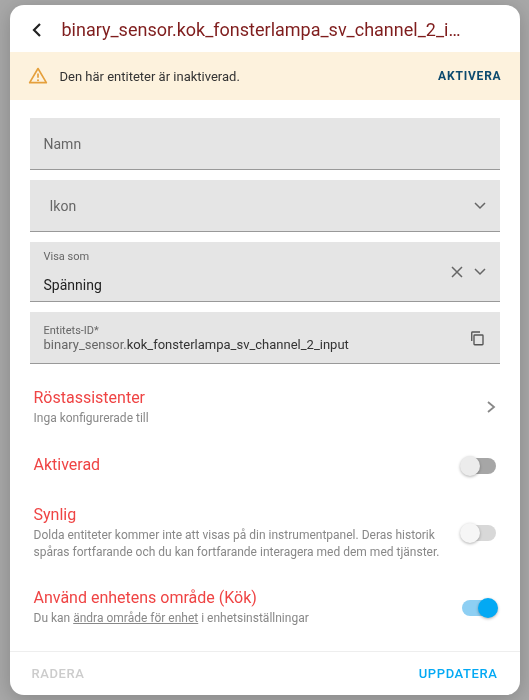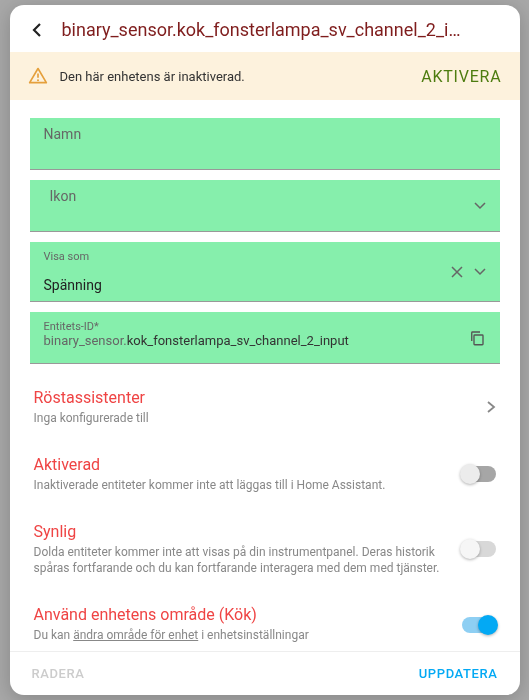--- a/index.html
+++ b/index.html
@@ -57,41 +57,41 @@
       width: 20px;
       height: 20px;
       flex-shrink: 0;
     }
     .warning-text {
       flex: 1;
       font-size: 13px;
       color: #333;
     }
     .warning-action {
-      font-size: 16px;
-      font-weight: 400;
+      font-size: 12px;
+      font-weight: 700;
       letter-spacing: 0.8px;
-      color: #4d7c0f;
+      color: #0c4a6e;
       cursor: pointer;
     }
     .content {
       flex: 1;
       padding: 18px 20px 0;
       overflow-y: auto;
     }
     .field {
-      background: #86efac;
+      background: #e5e5e5;
       border-bottom: 1px solid #999;
       padding: 8px 14px;
       margin-bottom: 10px;
       position: relative;
       min-height: 52px;
       display: flex;
       flex-direction: column;
-      justify-content: flex-start;
+      justify-content: center;
     }
     .field-label {
       font-size: 11px;
       color: #666;
     }
     .field-label-only {
       font-size: 14px;
       color: #666;
     }
     .field-value {
@@ -193,21 +193,21 @@
     </div>
     <div class="title">binary_sensor.kok_fonsterlampa_sv_channel_2_i…</div>
   </div>
 
   <div class="warning-bar">
     <svg class="warning-icon" viewBox="0 0 24 24">
         <path d="M12 3 L22 20 L2 20 Z" fill="none" stroke="#e5a03c" stroke-width="2" stroke-linejoin="round"></path>
         <line x1="12" y1="9" x2="12" y2="14" stroke="#e5a03c" stroke-width="2"></line>
         <circle cx="12" cy="17" r="1.2" fill="#e5a03c"></circle>
       </svg>
-    <div class="warning-text">Den här enhetens är inaktiverad.</div>
+    <div class="warning-text">Den här entiteter är inaktiverad.</div>
     <div class="warning-action">AKTIVERA</div>
   </div>
 
   <div class="content">
     <div class="field">
       <div class="field-label-only">Namn</div>
     </div>
 
     <div class="field indent">
       <div class="field-label-only">Ikon</div>
@@ -248,21 +248,20 @@
         <div class="row-sub">Inga konfigurerade till</div>
       </div>
       <svg class="chevron" width="10" height="14" viewBox="0 0 10 14">
           <path d="M2 2 L8 7 L2 12" stroke="#888" stroke-width="1.8" fill="none"></path>
         </svg>
     </div>
 
     <div class="row">
       <div class="row-text">
         <div class="row-title">Aktiverad</div>
-        <div class="row-sub">Inaktiverade entiteter kommer inte att läggas till i Home Assistant.</div>
       </div>
       <div class="toggle off-dark">
           <div class="toggle-knob"></div>
         </div>
     </div>
 
     <div class="row">
       <div class="row-text">
         <div class="row-title">Synlig</div>
         <div class="row-sub">Dolda entiteter kommer inte att visas på din instrumentpanel. Deras historik spåras fortfarande och du kan fortfarande interagera med dem med tjänster.</div>

